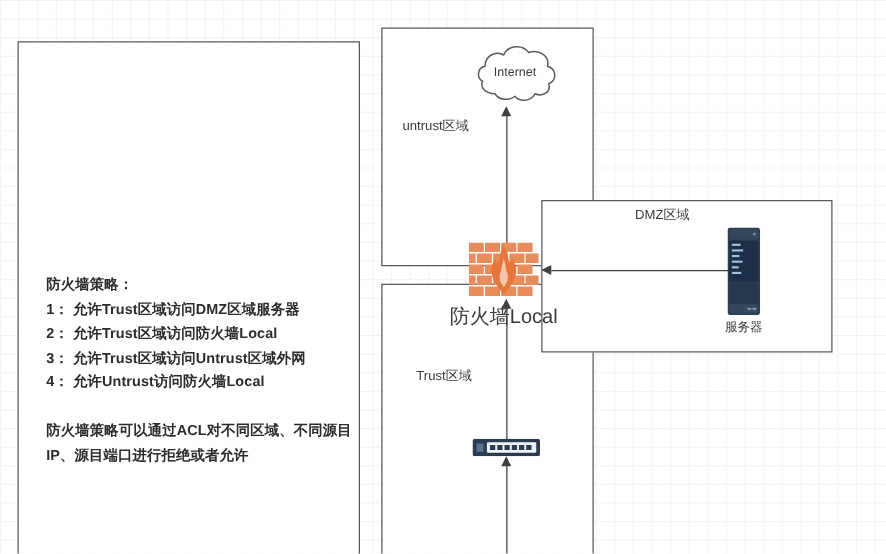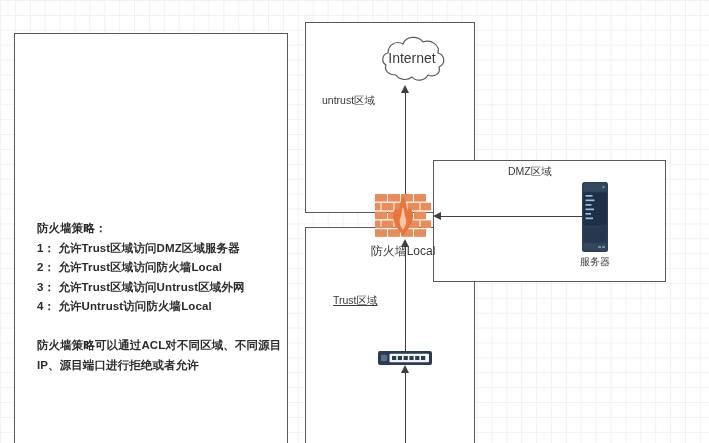--- a/index.html
+++ b/index.html
@@ -63,39 +63,39 @@
     width: 233px;
     height: 122px;
   }
   .zone-label {
     position: absolute;
     font-size: 10.5px;
     color: #3a3a3a;
     white-space: nowrap;
   }
   #untrust-label { left: 322px; top: 94px; text-align: right; }
-  #trust-label   { left: 333px; top: 294px; text-decoration: underline; }
+  #trust-label   { left: 333px; top: 294px; }
   #dmz-label     { left: 508px; top: 165px; }
 
   
   #cloud-wrap {
     position: absolute;
     left: 376px;
     top: 31px;
     width: 72px;
     height: 56px;
   }
   #cloud-label {
     position: absolute;
     left: 0; top: 0;
     width: 72px; height: 56px;
     display: flex;
     align-items: center;
     justify-content: center;
-    font-size: 14px;
+    font-size: 10px;
     color: #3a3a3a;
     padding-bottom: 2px;
     box-sizing: border-box;
   }
   
   .vline {
     position: absolute;
     width: 1.4px;
     background: #3f3f3f;
   }
@@ -125,21 +125,21 @@
     top: 194px;
     width: 56px;
     height: 45px;
   }
   #firewall-label {
     position: absolute;
     left: 348px;
     top: 243px;
     width: 110px;
     text-align: center;
-    font-size: 12px;
+    font-size: 16px;
     color: #3a3a3a;
   }
   
   #server {
     position: absolute;
     left: 582px;
     top: 182px;
     width: 26px;
     height: 70px;
   }

